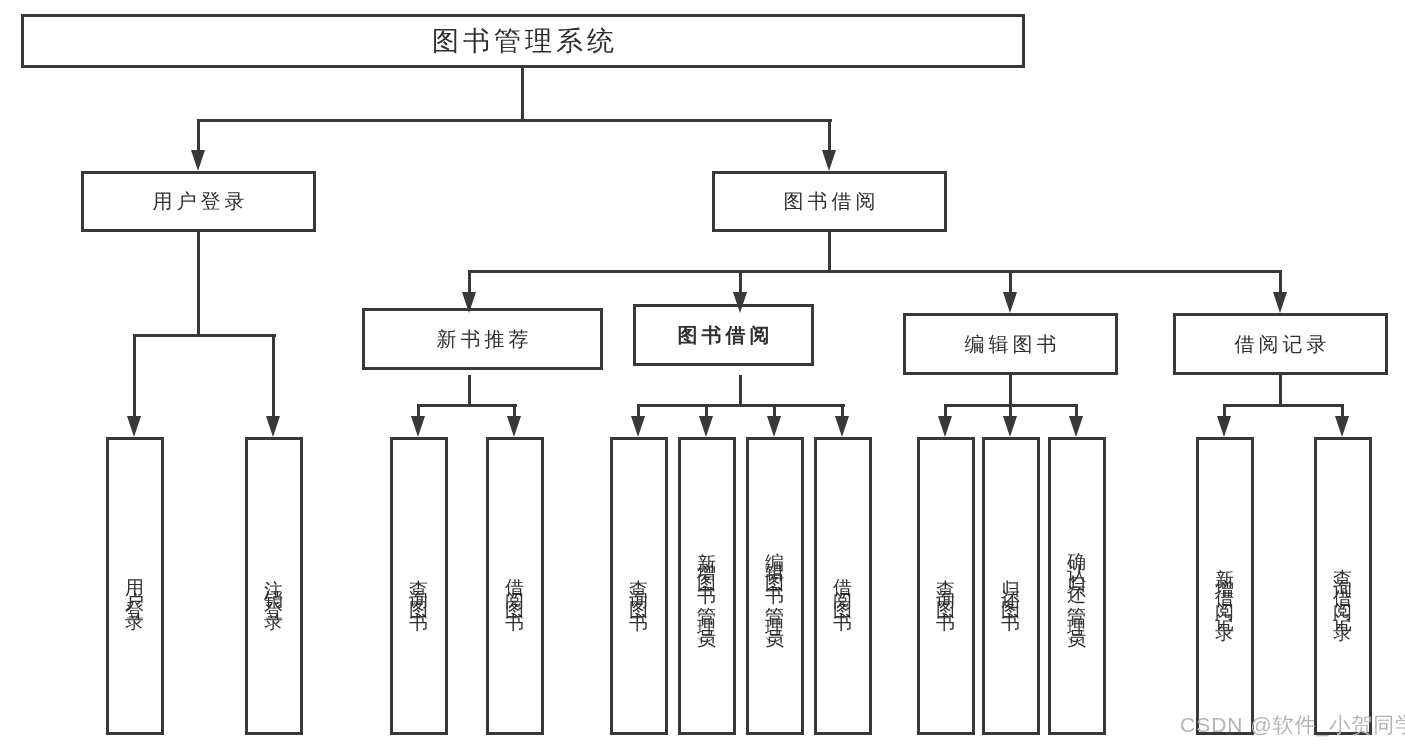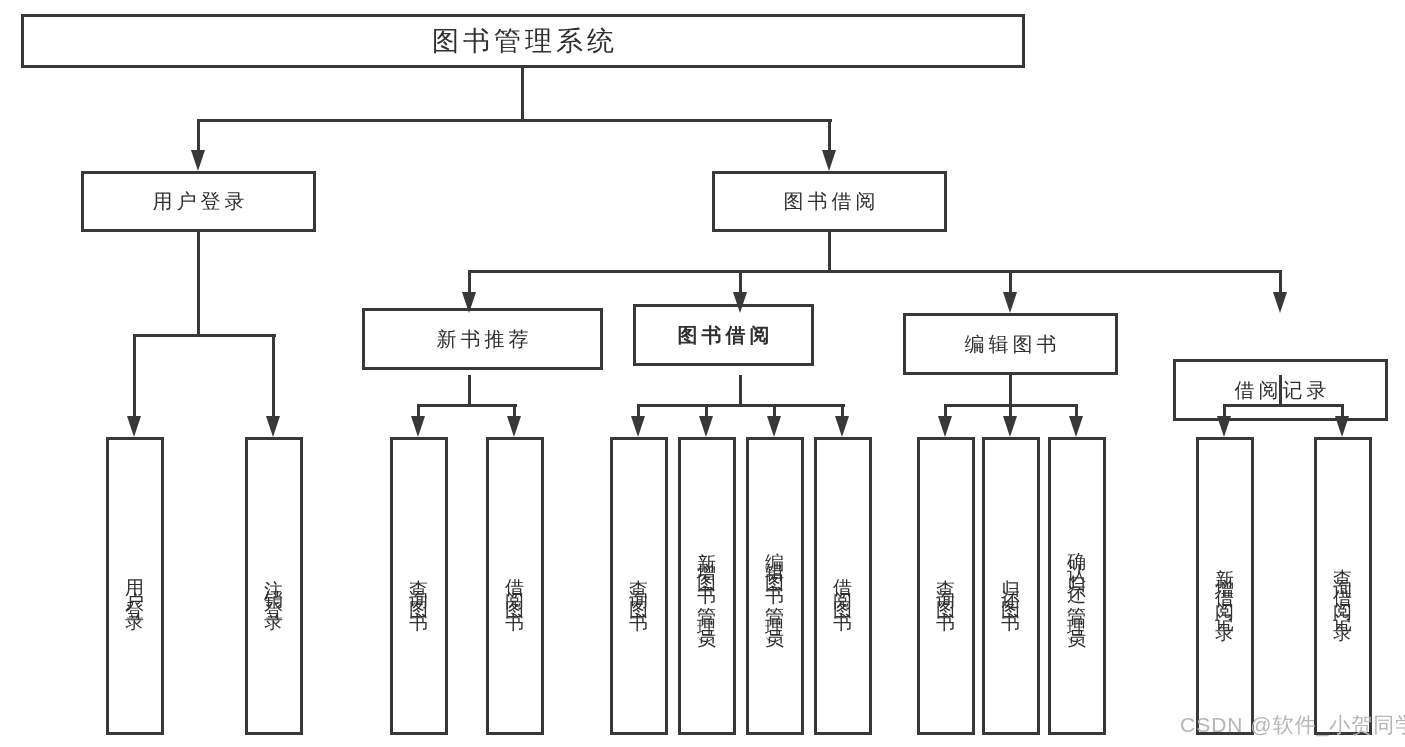--- a/index.html
+++ b/index.html
@@ -74,21 +74,21 @@
   <div class="box mid" style="left:81px; top:171px; width:235px; height:61px;">用户登录</div>
 
   <div class="box mid" style="left:712px; top:171px; width:235px; height:61px;">图书借阅</div>
 
   <div class="box mid" style="left:362px; top:308px; width:241px; height:62px;">新书推荐</div>
 
   <div class="box mid" style="left:633px; top:304px; width:181px; height:62px;font-weight:bold;">图书借阅</div>
 
   <div class="box mid" style="left:903px; top:313px; width:215px; height:62px;">编辑图书</div>
 
-  <div class="box mid" style="left:1173px; top:313px; width:215px; height:62px;margin-top:46px;">借阅记录</div>
+  <div class="box mid" style="left:1173px; top:313px; width:215px; height:62px;">借阅记录</div>
 
   <div class="vbox" style="left:106px; top:437px; width:58px; height:298px;">用户登录</div>
   <div class="vbox" style="left:245px; top:437px; width:58px; height:298px;">注销登录</div>
 
   <div class="vbox" style="left:390px; top:437px; width:58px; height:298px;">查询图书</div>
   <div class="vbox" style="left:486px; top:437px; width:58px; height:298px;">借阅图书</div>
 
   <div class="vbox" style="left:610px; top:437px; width:58px; height:298px;">查询图书</div>
   <div class="vbox" style="left:678px; top:437px; width:58px; height:298px;">新增图书（管理员）</div>
   <div class="vbox" style="left:746px; top:437px; width:58px; height:298px;">编辑图书（管理员）</div>

